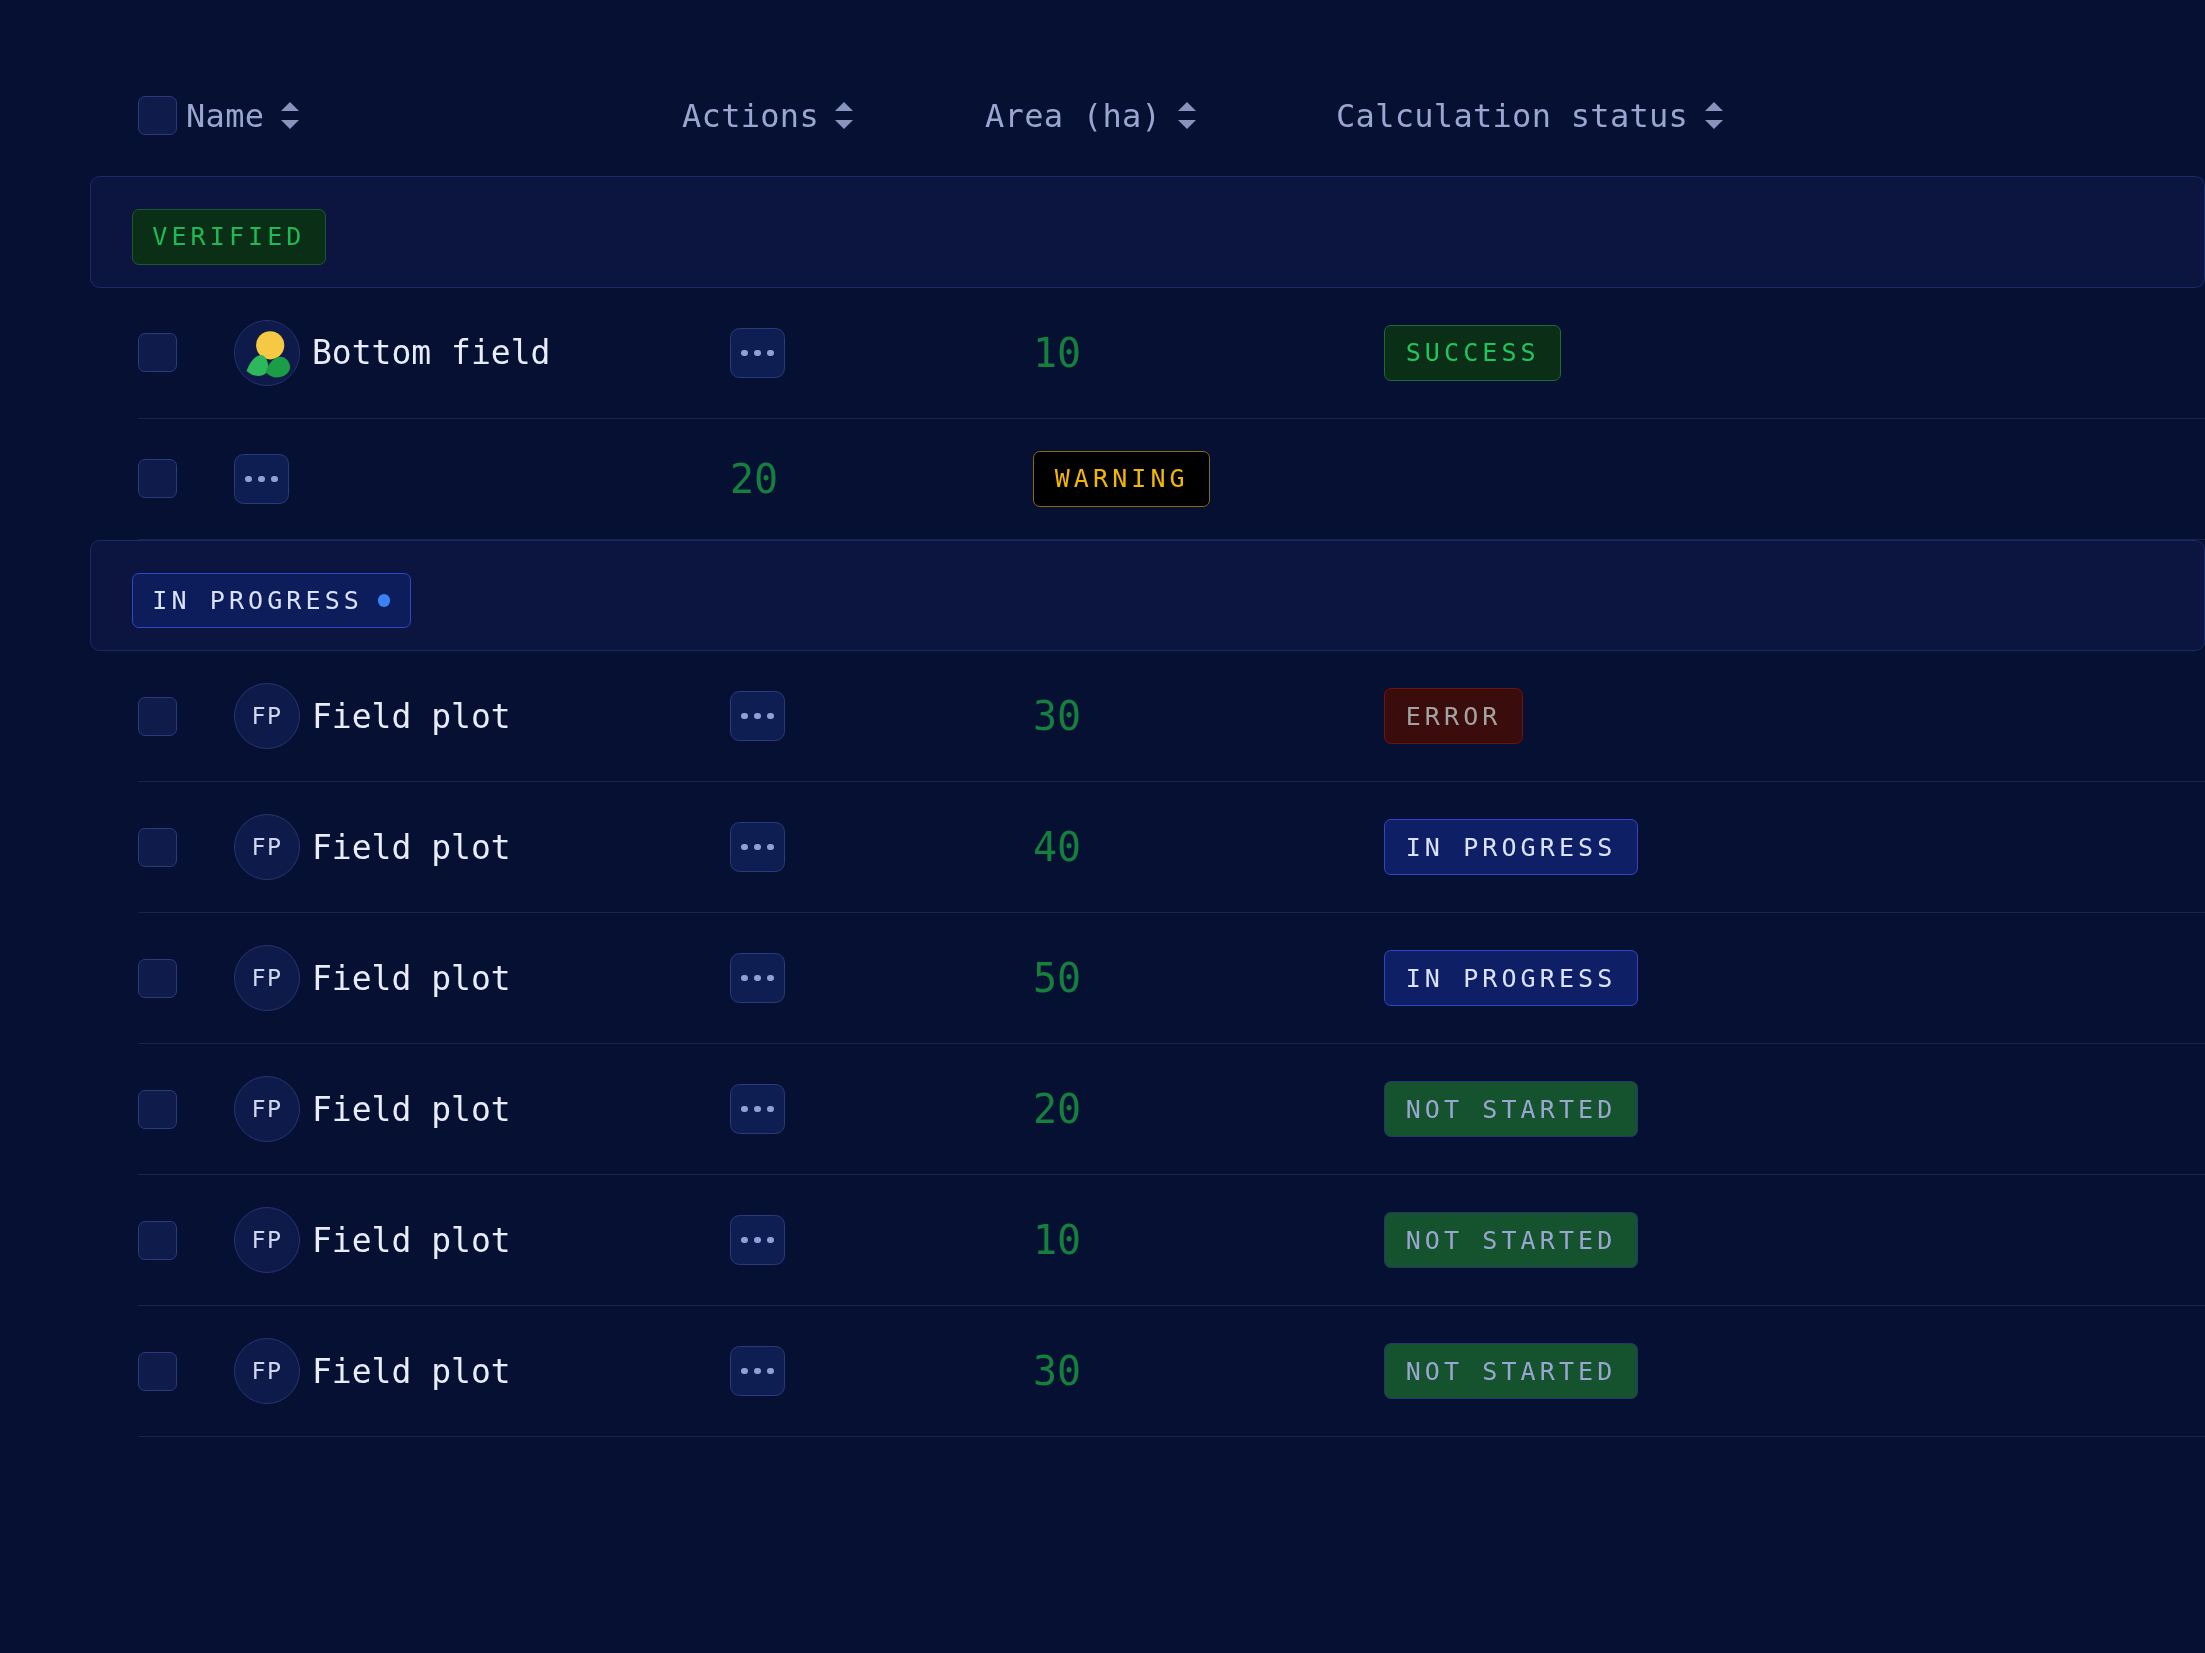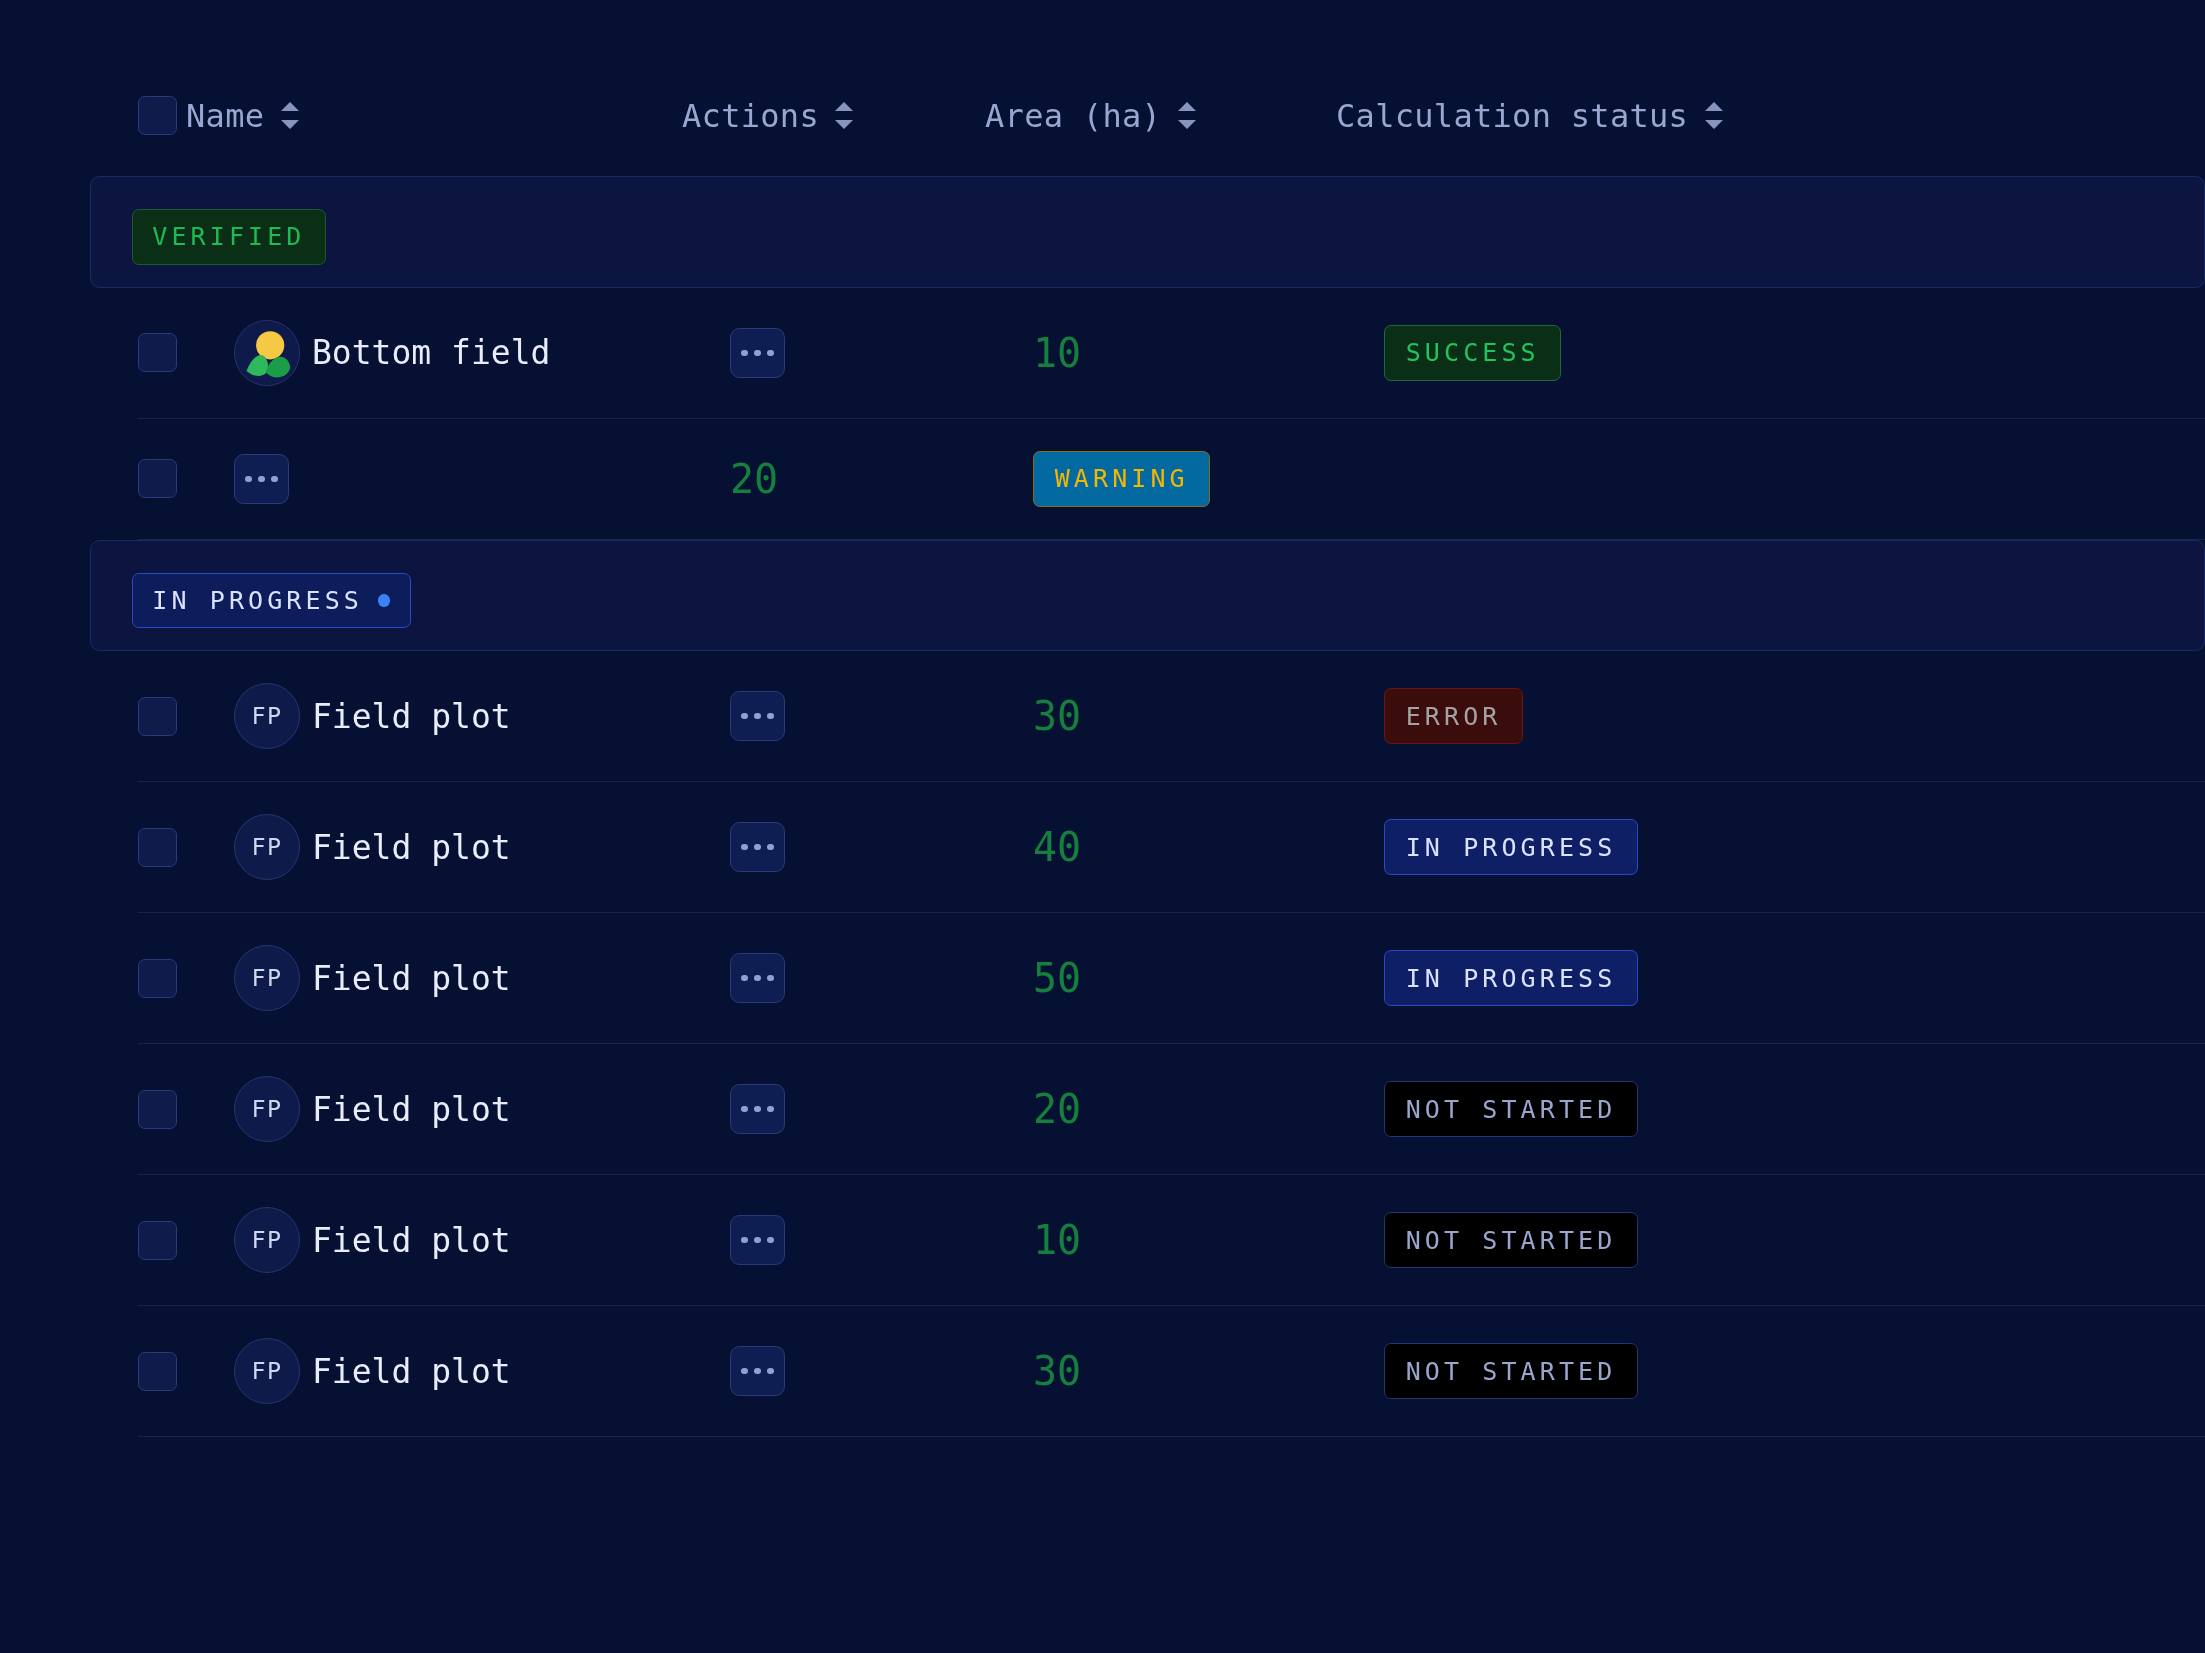--- a/index.html
+++ b/index.html
@@ -156,24 +156,24 @@
   .status-tag {
     display: inline-block;
     padding: 12.4px 20.7px;
     border-radius: 6.9px;
     font-size: 25px;
     letter-spacing: 4.1px;
     font-weight: 500;
     border: 1.4px solid transparent;
   }
   .st-success { background:#0b2f16; color:#21c55d; border-color:#1e6a36; }
-  .st-warning { background:#0369a1; color:#f2b705; border-color:#8a6c12; }
+  .st-warning { background:#000000; color:#f2b705; border-color:#8a6c12; }
   .st-error   { background:#3a0c0c; color:#a3a3a3; border-color:#6b1414; }
   .st-inprogress { background:#0f1f66; color:#dbe2ff; border-color:#2e47c9; }
-  .st-notstarted { background:#000000; color:#9aa6cf; border-color:#27356f; }
+  .st-notstarted { background:#14532d; color:#9aa6cf; border-color:#27356f; }
 </style>
 </head>
 <body>
 
 <div class="wrap">
 
   <div class="header-row">
     <div>
         <div class="checkbox"></div>
       </div>

